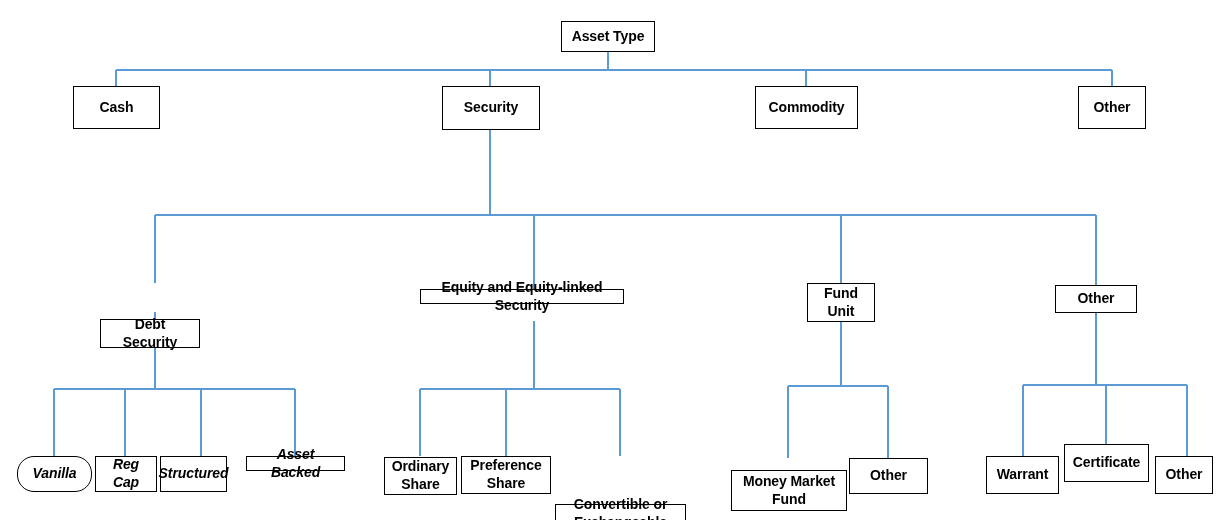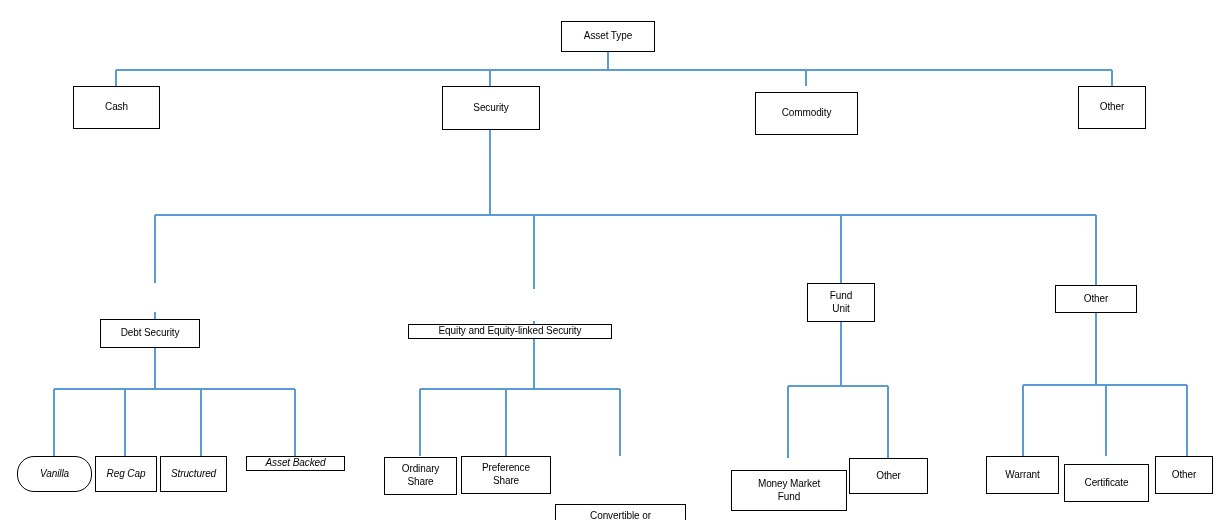--- a/index.html
+++ b/index.html
@@ -29,22 +29,22 @@
     box-sizing: border-box;
     background: #ffffff;
     border: 1.6px solid #000000;
     display: flex;
     align-items: center;
     justify-content: center;
     text-align: center;
     z-index: 2;
   }
   .node-label {
-    font-weight: normal;
-    font-size: 10px;
+    font-weight: bold;
+    font-size: 14px;
     color: #000000;
     line-height: 1.28;
     letter-spacing: -0.1px;
     white-space: pre-line;
     padding: 0 5px;
   }
   .node.italic .node-label {
     font-style: italic;
   }
 </style>
@@ -99,31 +99,31 @@
   <div class="node" style="left:561px; top:21px; width:94px; height:31px;">
     <span class="node-label">Asset Type</span>
   </div>
 
   <div class="node" style="left:442px; top:86px; width:98px; height:44px;">
     <span class="node-label">Security</span>
   </div>
   <div class="node" style="left:73px; top:86px; width:87px; height:43px;">
     <span class="node-label">Cash</span>
   </div>
-  <div class="node" style="left:755px; top:92px; width:103px; height:43px;">
+  <div class="node" style="left:755px; top:86px; width:103px; height:43px;">
     <span class="node-label">Commodity</span>
   </div>
   <div class="node" style="left:1078px; top:86px; width:68px; height:43px;">
     <span class="node-label">Other</span>
   </div>
 
   <div class="node" style="left:100px; top:283px; width:100px; height:29px;margin-top:36px;">
     <span class="node-label">Debt Security</span>
   </div>
-  <div class="node" style="left:408px; top:289px; width:204px; height:15px;margin-top:35px;">
+  <div class="node" style="left:420px; top:289px; width:204px; height:15px;">
     <span class="node-label">Equity and Equity-linked Security</span>
   </div>
   <div class="node" style="left:807px; top:283px; width:68px; height:39px;">
     <span class="node-label">Fund
 Unit</span>
   </div>
   <div class="node" style="left:1055px; top:285px; width:82px; height:28px;">
     <span class="node-label">Other</span>
   </div>
 
@@ -157,20 +157,20 @@
     <span class="node-label">Money Market
 Fund</span>
   </div>
   <div class="node" style="left:849px; top:458px; width:79px; height:36px;">
     <span class="node-label">Other</span>
   </div>
 
   <div class="node" style="left:986px; top:456px; width:73px; height:38px;">
     <span class="node-label">Warrant</span>
   </div>
-  <div class="node" style="left:1064px; top:464px; width:85px; height:38px;">
+  <div class="node" style="left:1064px; top:444px; width:85px; height:38px;">
     <span class="node-label">Certificate</span>
   </div>
   <div class="node" style="left:1155px; top:456px; width:58px; height:38px;">
     <span class="node-label">Other</span>
   </div>
 
 </div>
 
 </body></html>

